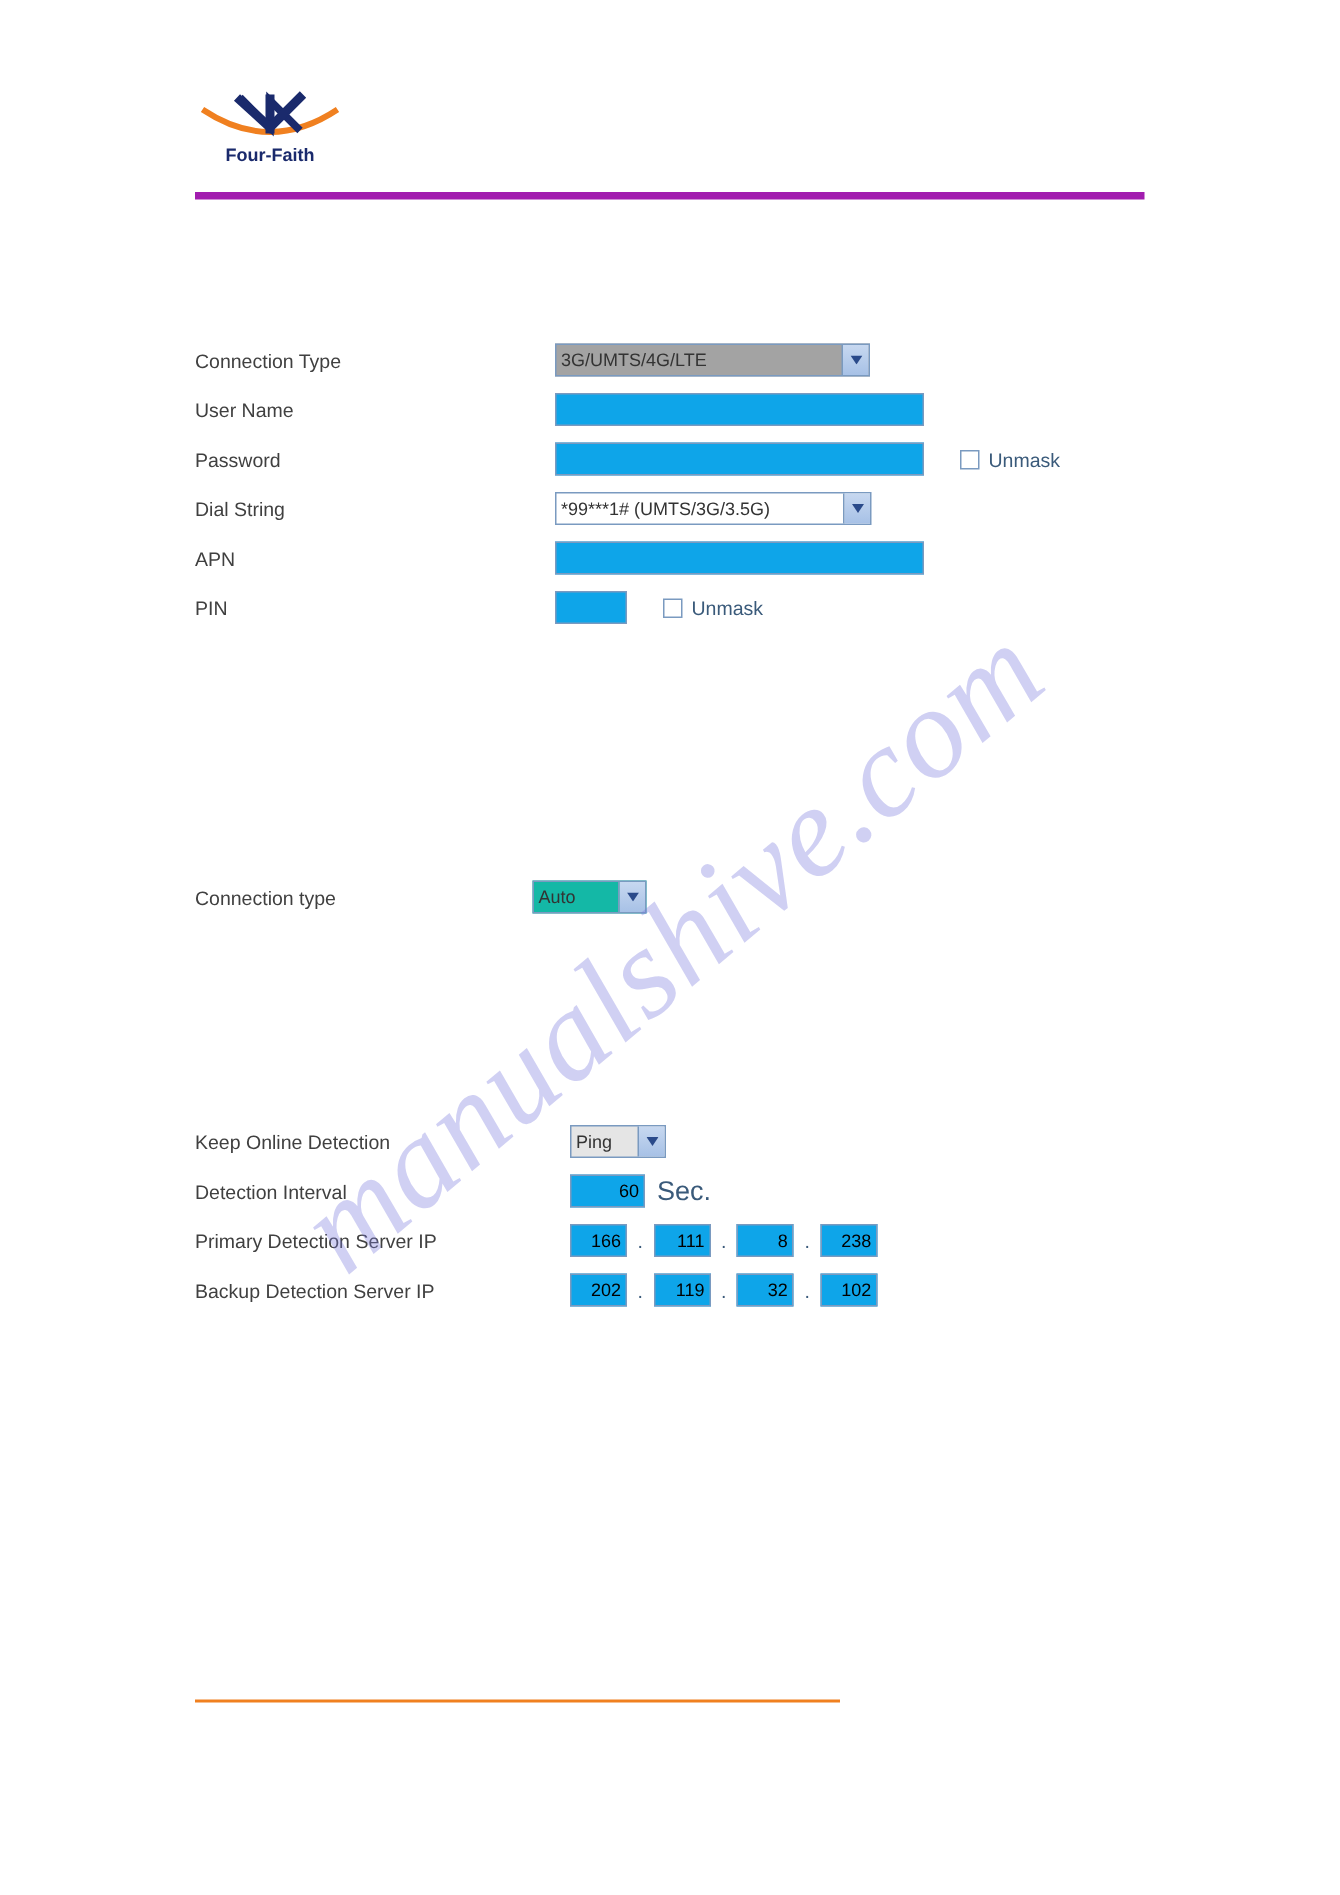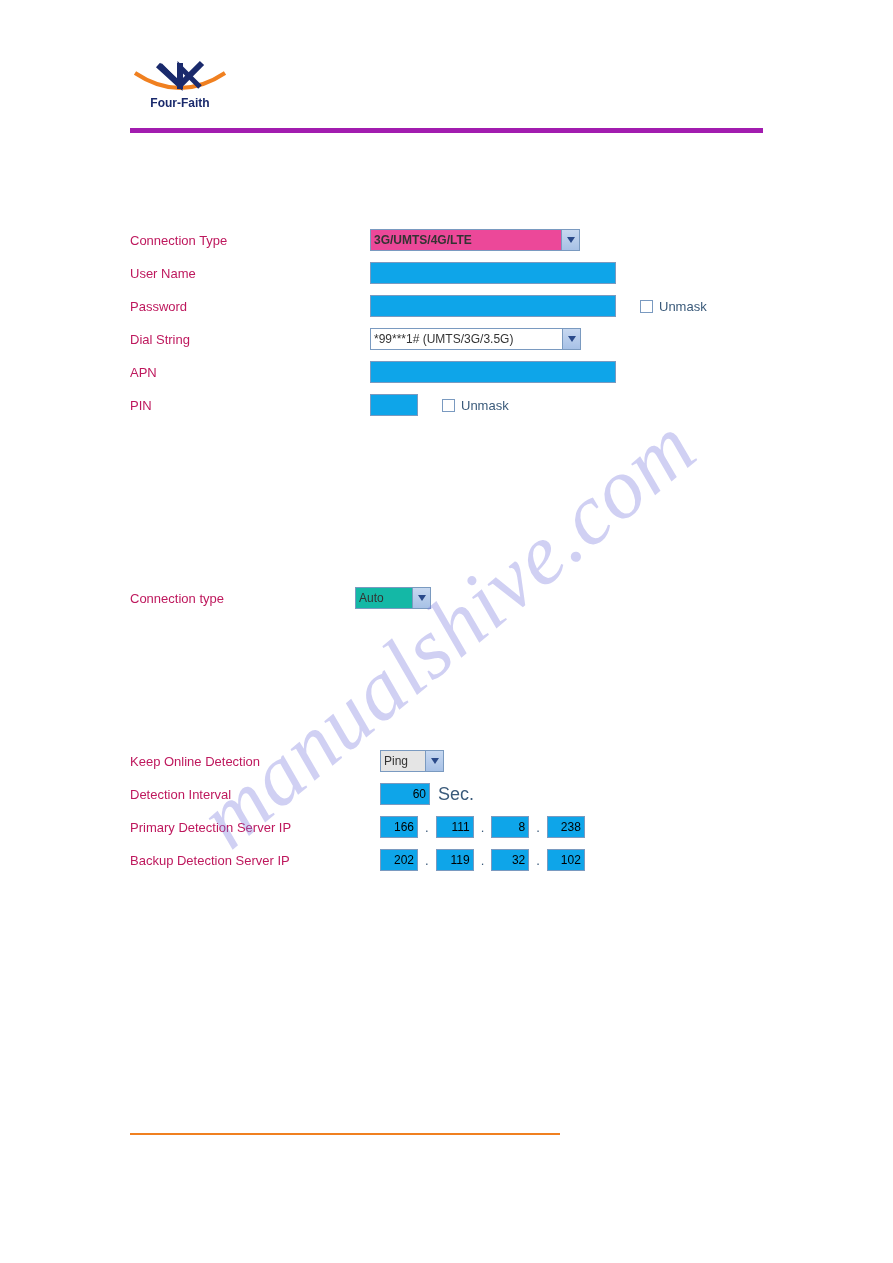--- a/index.html
+++ b/index.html
@@ -21,39 +21,38 @@
   }
   .logo-svg { width: 100px; height: 60px; }
   .form-row {
     display: flex;
     align-items: center;
     margin-bottom: 9px;
     min-height: 24px;
   }
   .lbl {
     width: 240px;
-    color: #be185d;
+    color: #404040;
     font-size: 13px;
   }
   .ctrl {
     display: flex;
     align-items: center;
     gap: 6px;
   }
   .sel-wide {
     width: 210px;
     height: 22px;
     border: 1px solid #7a9ac0;
-    background: #ec4899;
+    background: #a3a3a3;
     font-size: 12px;
     padding-left: 3px;
     position: relative;
     display: flex;
     align-items: center;
-    font-weight: bold;
   }
   .sel-med {
     width: 211px;
     height: 22px;
     border: 1px solid #7a9ac0;
     background: #fff;
     font-size: 12px;
     padding-left: 3px;
     position: relative;
     display: flex;

